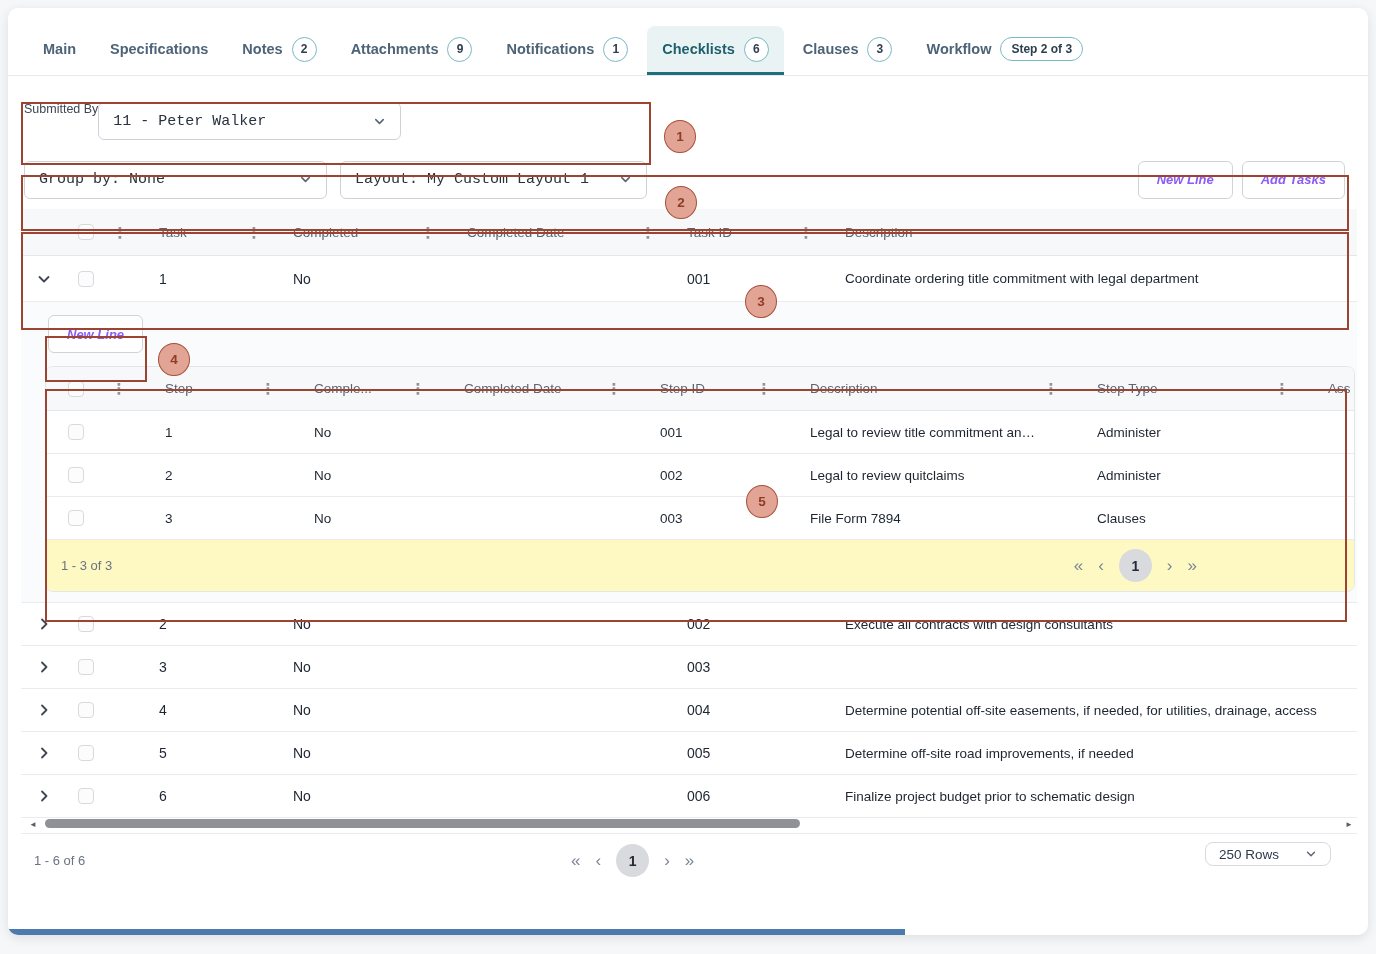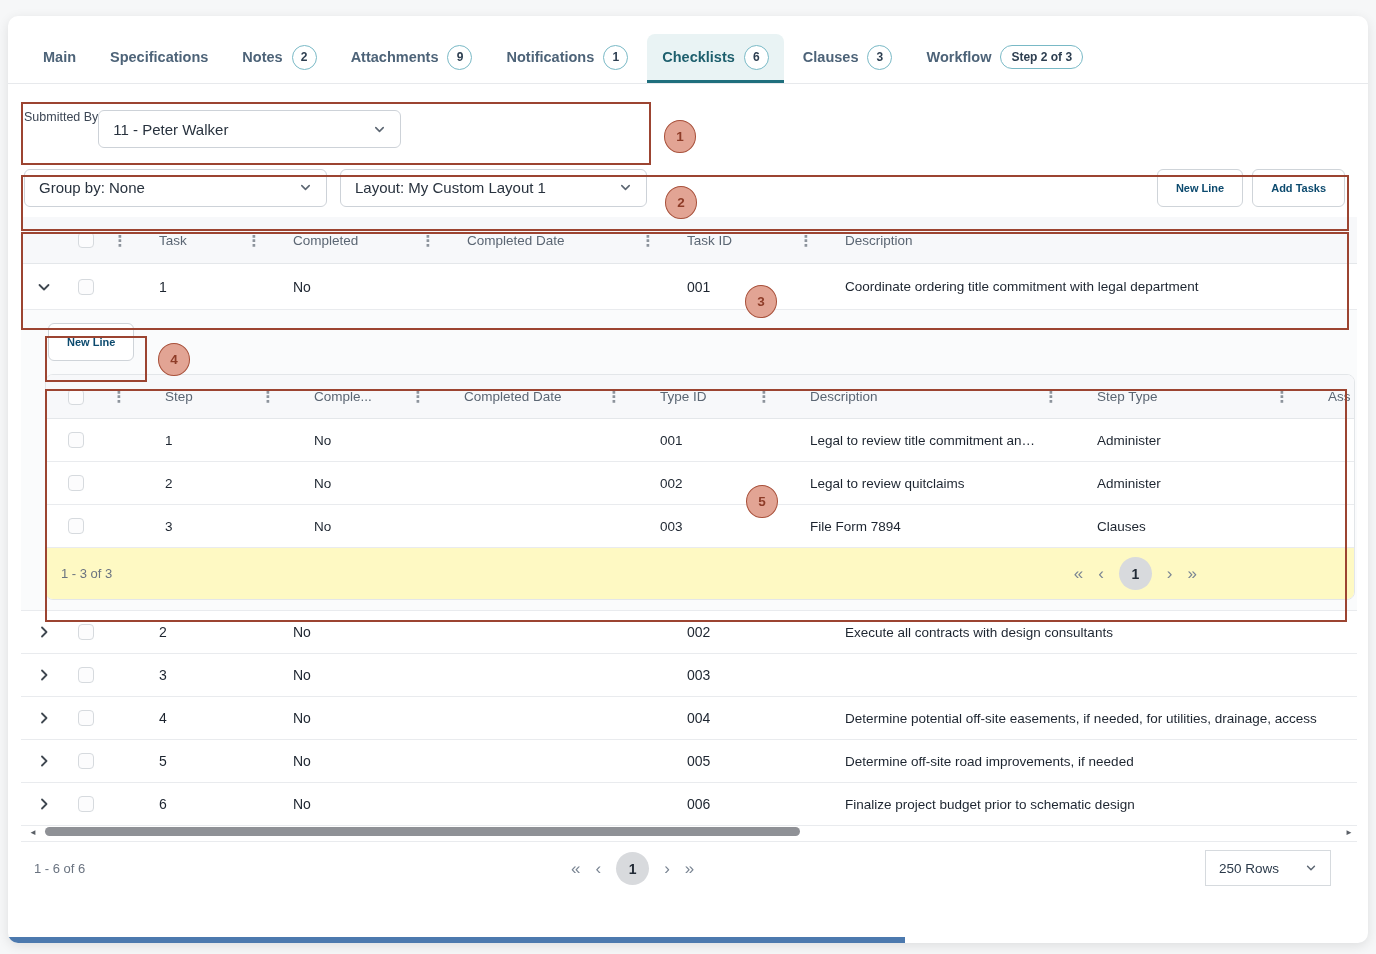--- a/index.html
+++ b/index.html
@@ -1,42 +1,42 @@
 <!DOCTYPE html>
 <html><head>
 <meta charset="utf-8">
 <style>
   * { margin:0; padding:0; box-sizing:border-box; }
   body { font-family:"Liberation Sans","DejaVu Sans",sans-serif; background:#f6f7f8; }
   .page { position:relative; width:1376px; height:954px; background:#f6f7f8; overflow:hidden; }
-  .card { position:absolute; left:8px; top:16px; width:1360px; height:927px; background:#ffffff;
+  .card { position:absolute; left:8px; top:8px; width:1360px; height:927px; background:#ffffff;
           border-radius:10px; box-shadow:0 3px 12px rgba(0,0,0,.10); overflow:hidden; }
 
   
   .tabbar { display:flex; align-items:stretch; gap:4px; padding:18px 20px 0 20px; border-bottom:1px solid #e7e9ec; }
   .tab { display:flex; align-items:center; gap:9px; padding:0 15px; height:49px; border-bottom:3px solid transparent;
          border-radius:8px 8px 0 0; font-size:14.5px; font-weight:600; color:#4d6378; cursor:pointer; white-space:nowrap; }
   .tab.active { background:#e9f3f4; border-bottom-color:#1f6f7d; color:#1d5f6d; }
   .badge { min-width:25px; height:25px; padding:0 5px; border:1.5px solid #79b9c6; border-radius:13px;
            display:flex; align-items:center; justify-content:center; font-size:12px; font-weight:700; color:#2d3e50; background:#fff; }
   .pill  { border:1.5px solid #79b9c6; border-radius:14px; padding:4px 10px; font-size:12px; font-weight:700; color:#2d3e50; background:#fff; }
 
   
   .filters { display:flex; gap:13px; margin:26px 13px 0 16px; }
   .field { display:flex; flex-direction:row; }
   .field-label { font-size:12.5px; color:#3c4654; margin-bottom:6px; }
   .control { height:38px; border:1px solid #cdd2d8; border-radius:6px; background:#fff; display:flex;
-             align-items:center; justify-content:space-between; padding:0 14px; font-size:15px; color:#28323e; cursor:pointer; }
+             align-items:center; justify-content:space-between; padding:0 14px; font-size:15px; color:#28323e; cursor:pointer;font-family:Liberation Mono, monospace; }
   .w303 { width:303px; } .w307 { width:307px; }
 
   
   .toolbar { display:flex; align-items:center; margin:12px 13px 0 13px; padding:8px 10px 8px 3px; height:55px; }
   .toolbar .control { margin-right:13px; }
   .btn { height:38px; padding:0 18px; border:1px solid #cfd4d9; border-radius:6px; background:#fff;
-         font-size:11px; font-weight:600; color:#0c4a6e; cursor:pointer; font-family:inherit; }
+         font-size:13px; font-weight:600; color:#8b5cf6; cursor:pointer; font-family:inherit;font-style:italic; }
   .toolbar-spacer { flex:1; }
   .toolbar .btn { margin-left:9px; }
 
   
   .task-table { margin:2px 11px 0 13px; }
   .tgrid { display:grid; grid-template-columns:45px 40px 28px 106px 28px 146px 28px 192px 28px 130px 28px 1fr; align-items:center; }
   .thead { background:#f7f8fa; height:47px; border-bottom:1px solid #e4e7ea; font-size:13.5px; color:#5b6673; }
   .trow  { height:43px; border-bottom:1px solid #e9ebee; font-size:14px; color:#1d2530; background:#fff; }
   .trow.first { height:46px; }
   .cell { padding-left:25px; overflow:hidden; white-space:nowrap; text-overflow:ellipsis; }
@@ -66,21 +66,21 @@
 
   
   .hscroll { position:relative; height:16px; margin:0 11px 0 13px; border-bottom:1px solid #e9ebee; }
   .hs-arrow { position:absolute; top:2px; font-size:8px; color:#5a5f66; cursor:pointer; }
   .hs-arrow.left { left:8px; } .hs-arrow.right { right:4px; }
   .hs-thumb { position:absolute; left:24px; top:1px; width:755px; height:9px; border-radius:5px; background:#8f9196; cursor:grab; }
 
   
   .table-footer { position:relative; height:52px; display:flex; align-items:center; padding:0 26px; }
   .table-footer .pager { position:absolute; left:563px; top:10px; }
-  .rows-select { position:absolute; right:37px; top:8px; width:126px; height:36px; border:1px solid #d6dade; border-radius:0;
+  .rows-select { position:absolute; right:37px; top:8px; width:126px; height:24px; border:1px solid #d6dade; border-radius:8px;
                  background:#fff; display:flex; align-items:center; justify-content:space-between; padding:0 13px;
                  font-size:13.5px; color:#2b3a4a; cursor:pointer; }
 
   .blue-bar { position:absolute; left:0; bottom:0; width:897px; height:6px; background:#4c79ae; border-radius:0 0 0 10px; }
 
   
   .ann-rect { position:absolute; border:2px solid #9c4431; pointer-events:none; z-index:50; }
   .ann-dot  { position:absolute; width:32px; height:33px; border-radius:50%; background:#e2a494; border:1px solid #a8503a;
               display:flex; align-items:center; justify-content:center; font-size:13.5px; font-weight:600; color:#8e3c28;
               pointer-events:none; z-index:51; }
@@ -206,21 +206,21 @@
 
           <div class="sgrid shead">
             <span class="chk"></span>
             <span class="kebab">⋮</span>
             <span class="scell">Step</span>
             <span class="kebab">⋮</span>
             <span class="scell">Comple...</span>
             <span class="kebab">⋮</span>
             <span class="scell">Completed Date</span>
             <span class="kebab">⋮</span>
-            <span class="scell">Type ID</span>
+            <span class="scell">Step ID</span>
             <span class="kebab">⋮</span>
             <span class="scell">Description</span>
             <span class="kebab">⋮</span>
             <span class="scell">Step Type</span>
             <span class="kebab">⋮</span>
             <span class="scell">Ass</span>
           </div>
 
           <div class="sgrid srow">
             <span class="chk"></span>

